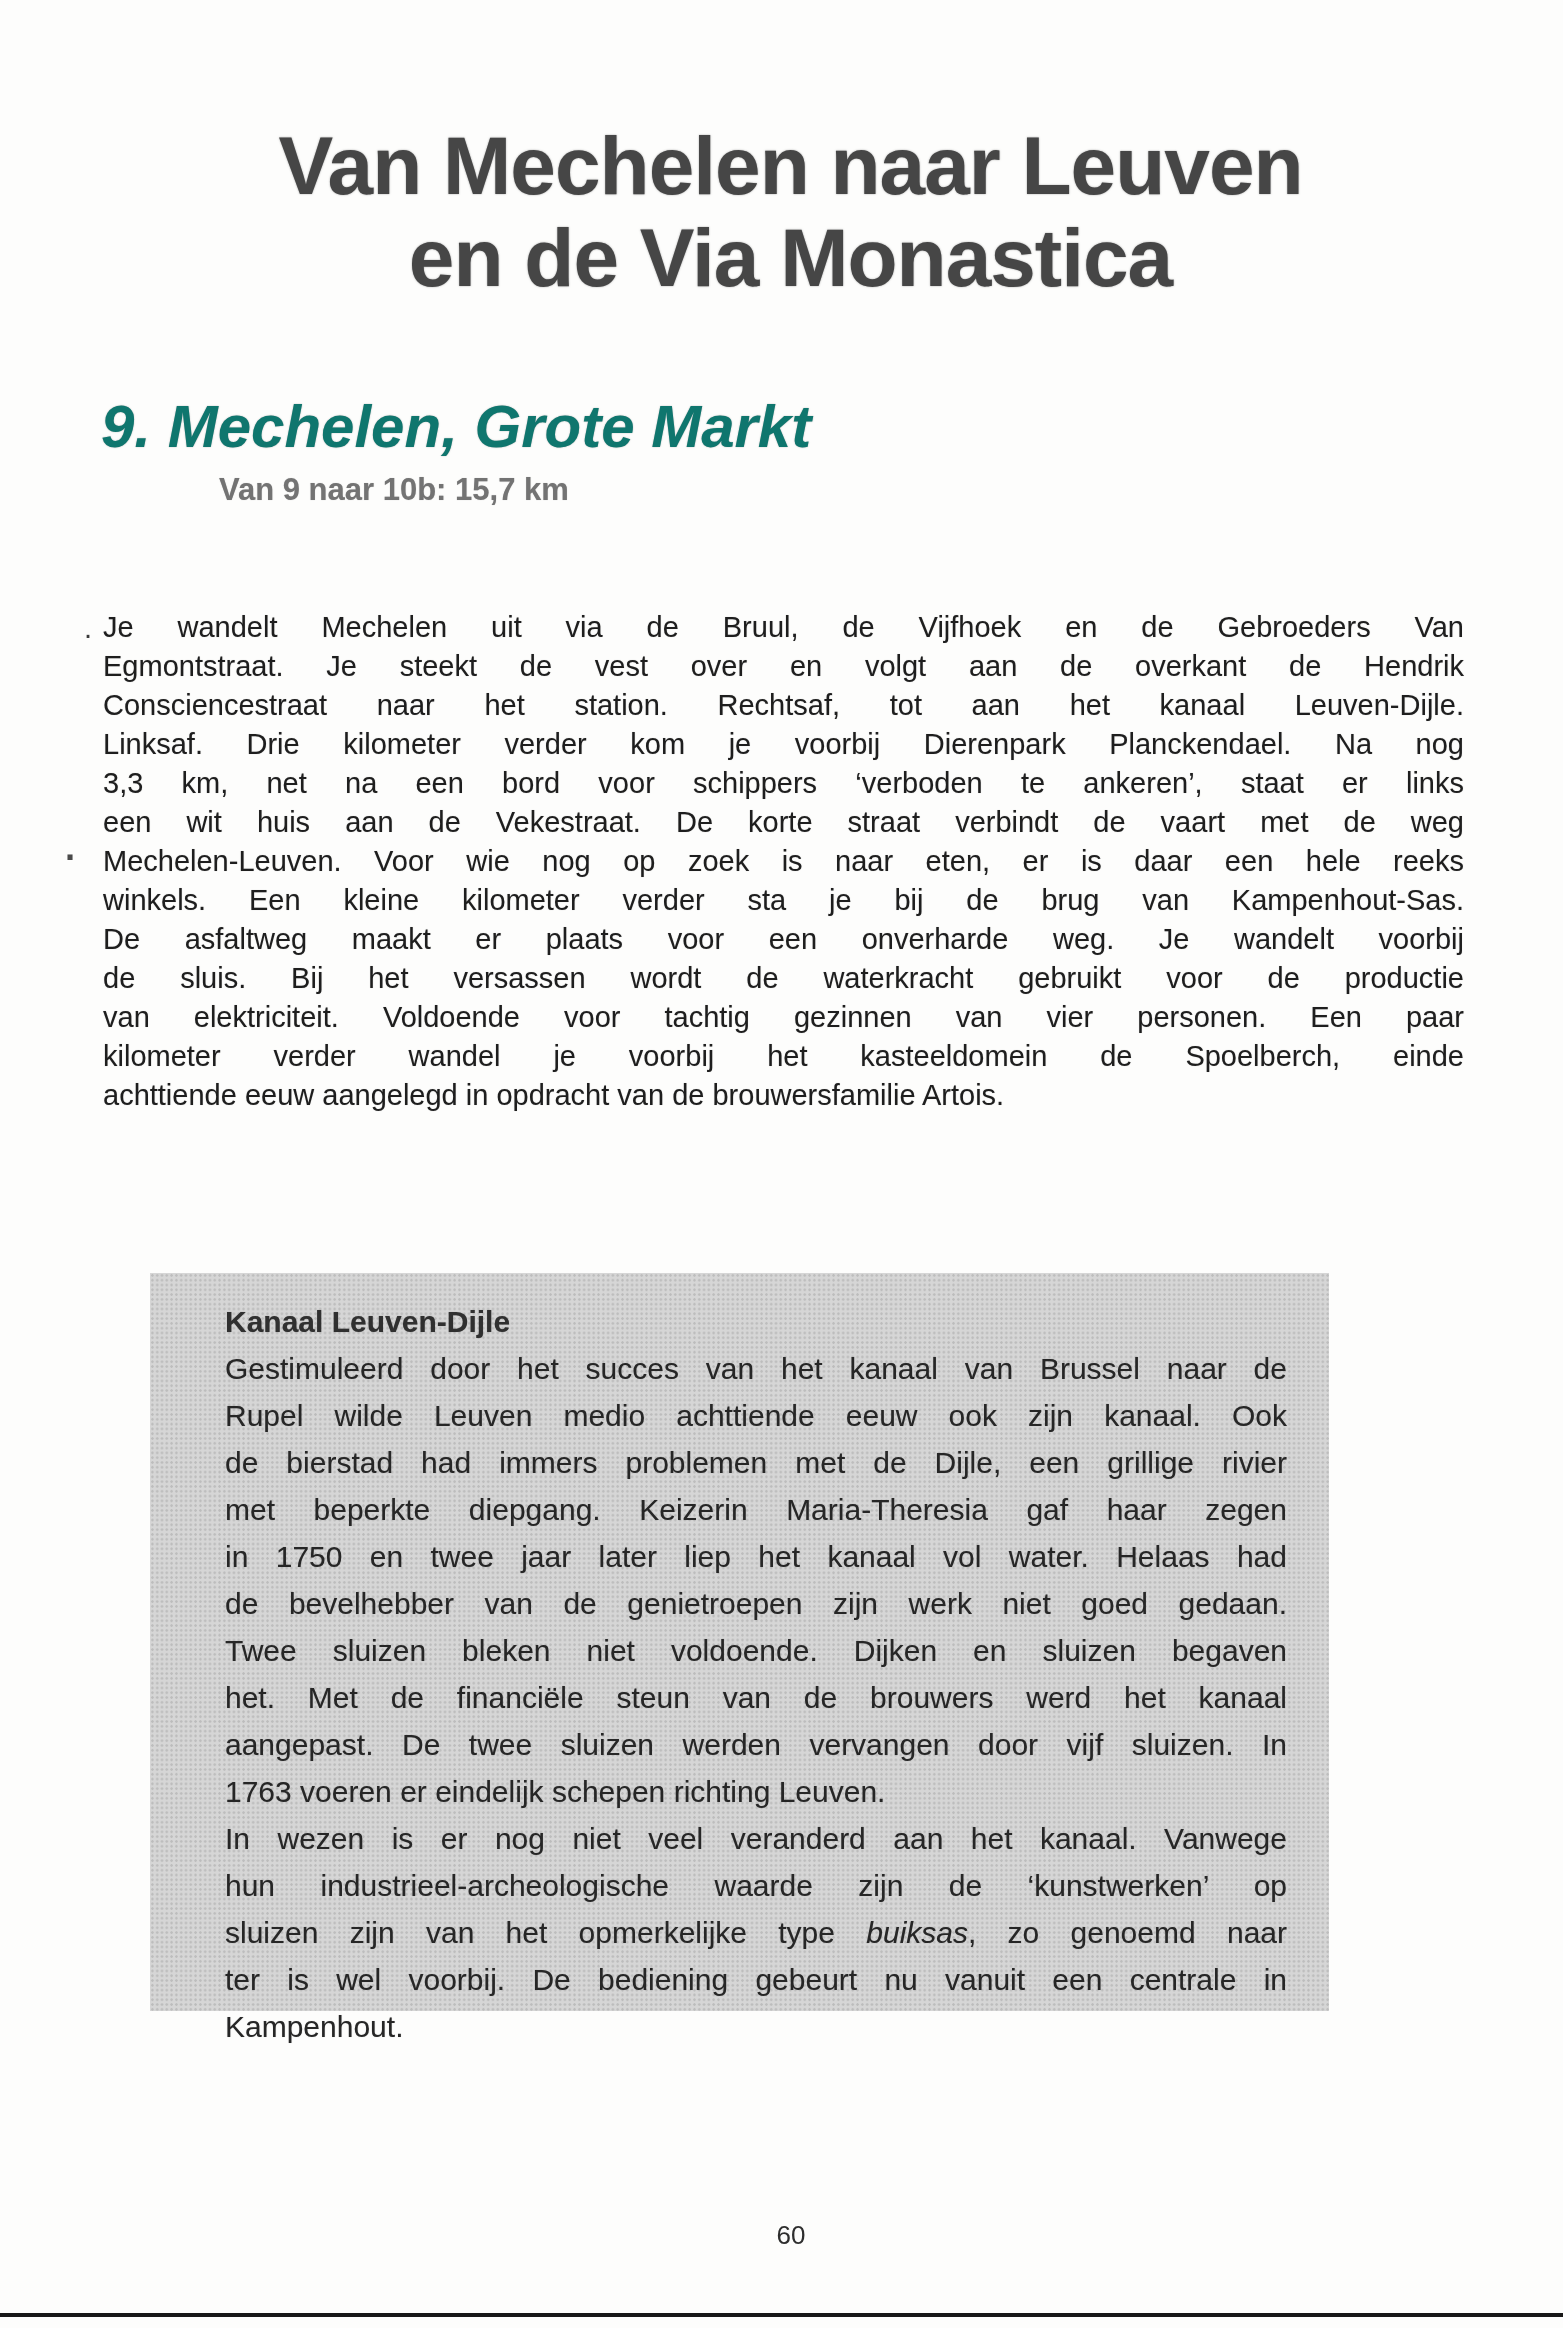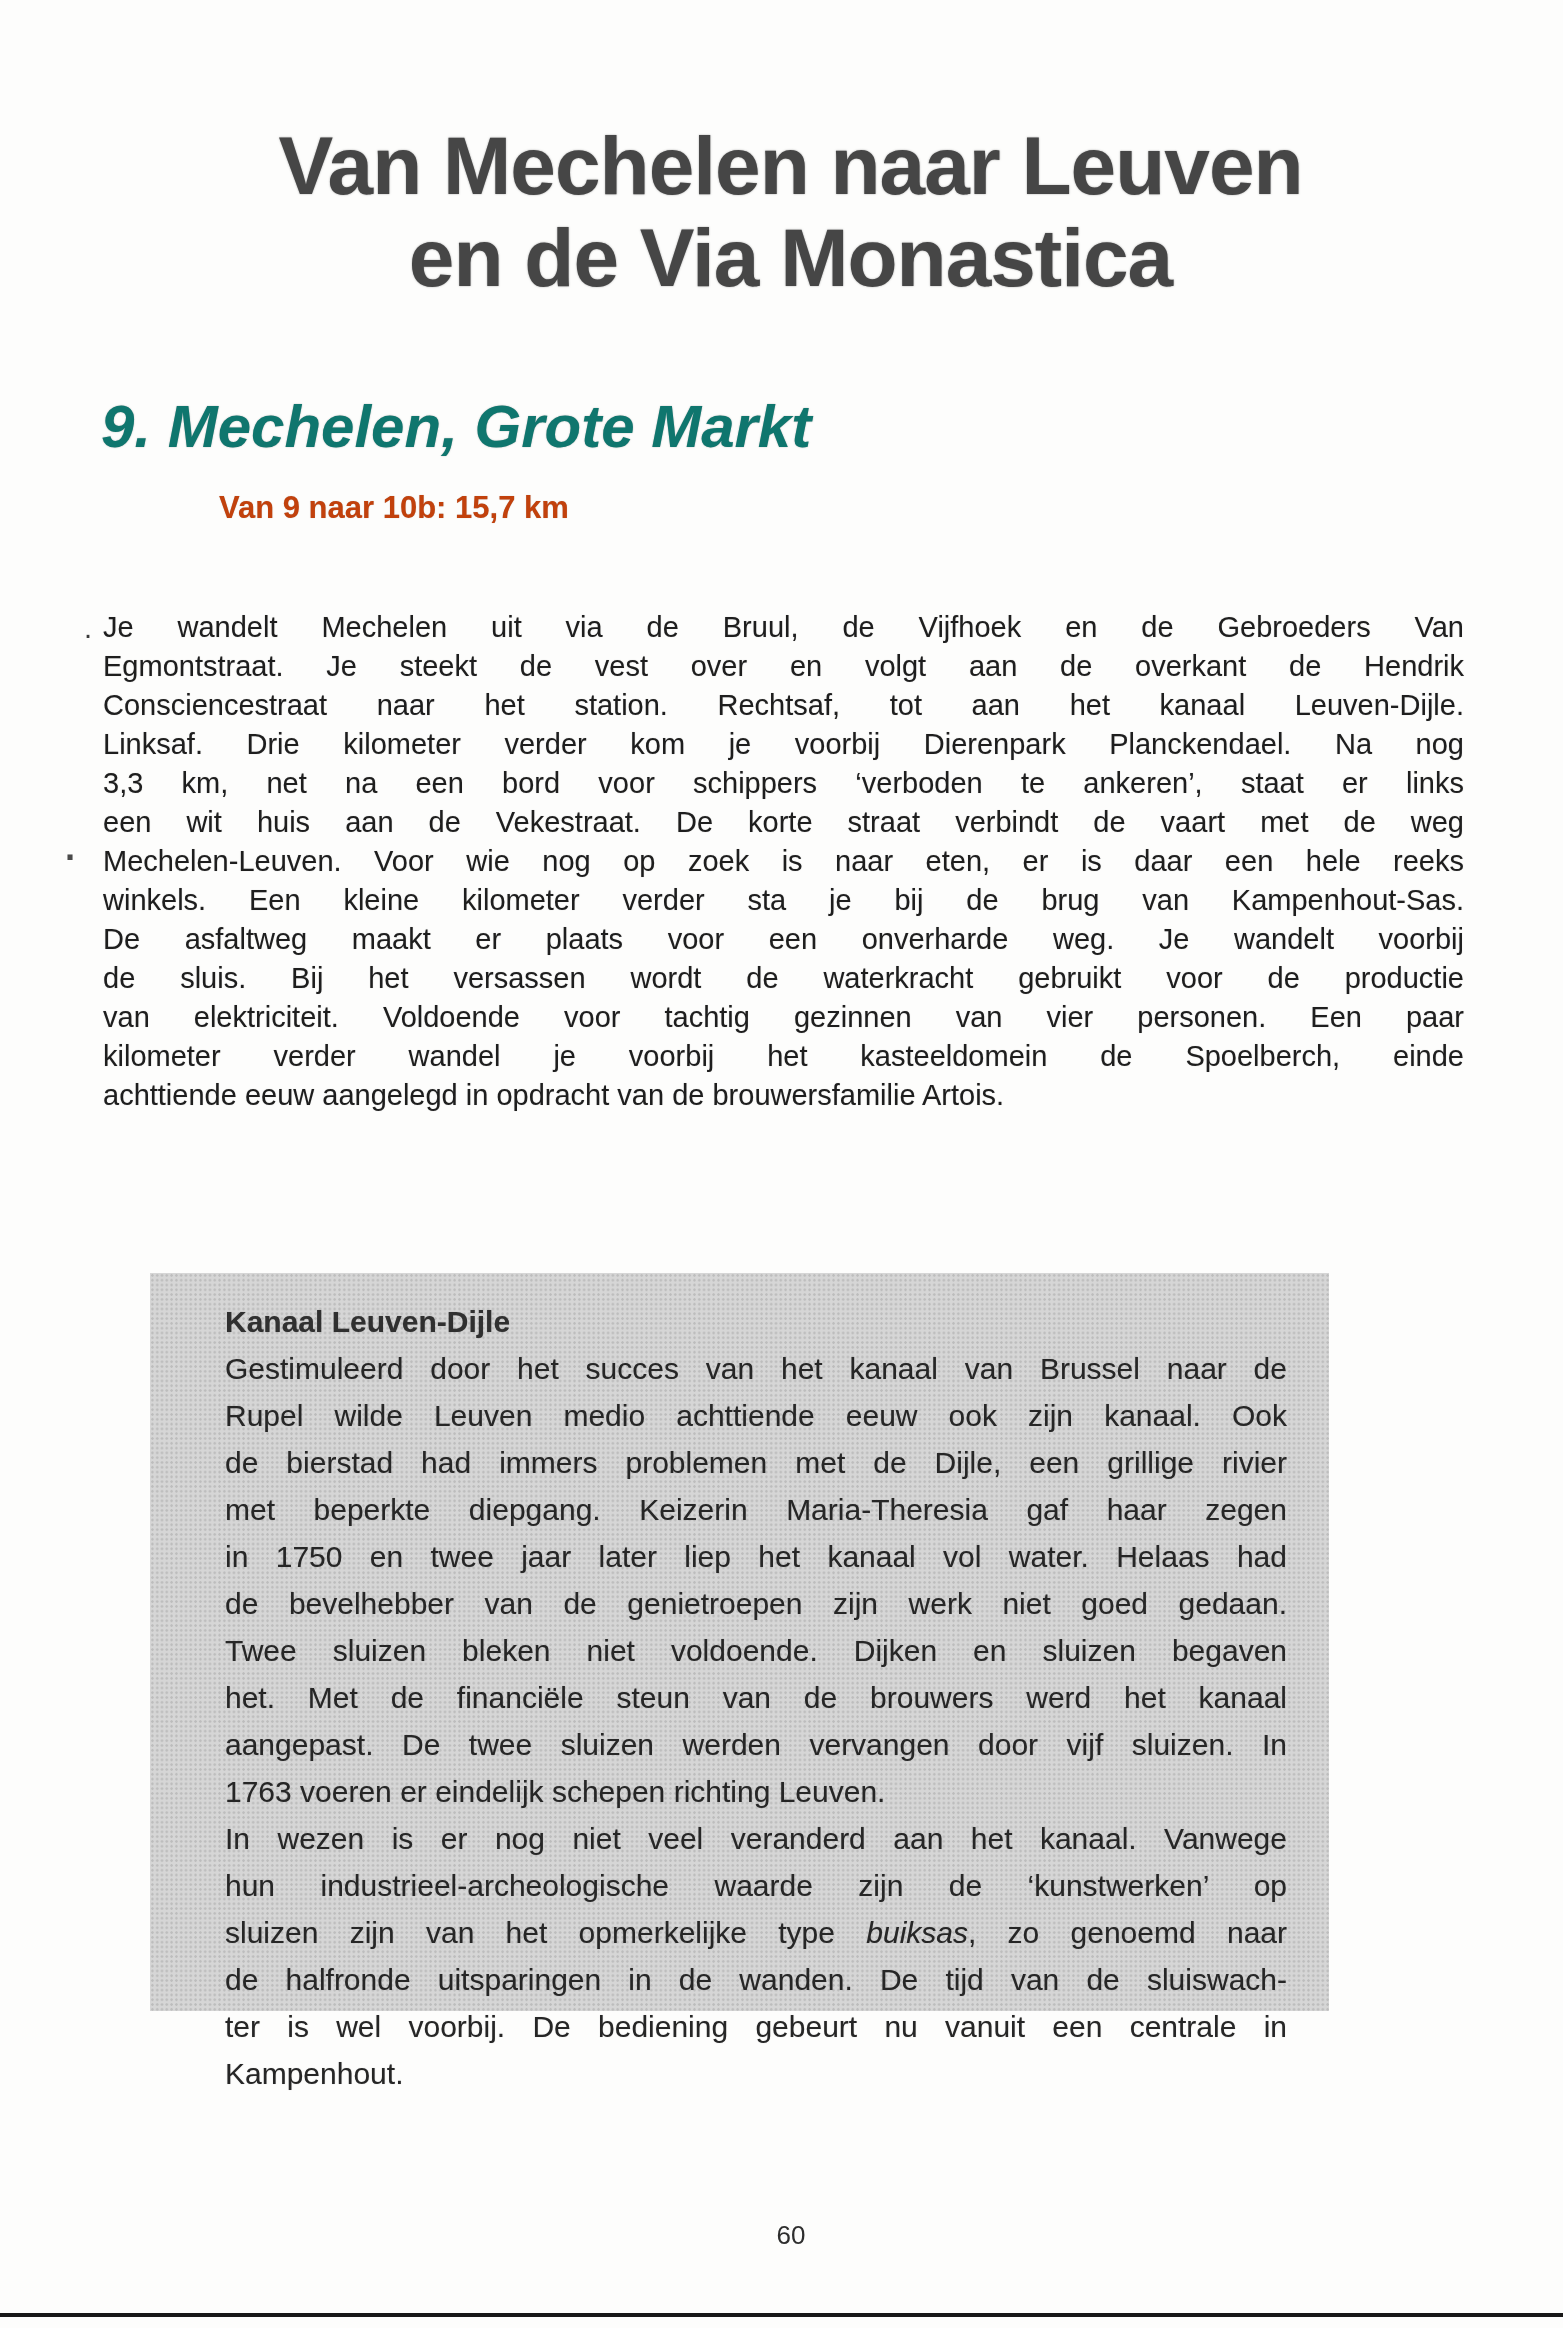--- a/index.html
+++ b/index.html
@@ -22,22 +22,22 @@
   }
   
   .section-heading{
     position:absolute;left:101px;top:392px;
     font-weight:bold;font-size:60px;color:#0f766e;
     text-shadow:0 0 1.4px rgba(70,70,70,.45);
     font-style:italic;
   }
   
   .distance{
-    position:absolute;left:219px;top:490px;
-    font-weight:bold;font-size:31px;color:#c2410c;
+    position:absolute;left:219px;top:472px;
+    font-weight:bold;font-size:31px;color:#737373;
     text-shadow:0 0 1px rgba(50,50,50,.3);
   }
   
   .intro{
     position:absolute;left:103px;top:608px;width:1361px;
     font-size:29px;line-height:39px;color:#1e1e1e;
     text-shadow:0 0 1px rgba(40,40,40,.25);
   }
   .line{text-align:justify;text-align-last:justify;}
   .line.short{text-align-last:left;}
@@ -120,21 +120,20 @@
       <div class="line">Twee sluizen bleken niet voldoende. Dijken en sluizen begaven</div>
       <div class="line">het. Met de financiële steun van de brouwers werd het kanaal</div>
       <div class="line">aangepast. De twee sluizen werden vervangen door vijf sluizen. In</div>
       <div class="line short">1763 voeren er eindelijk schepen richting Leuven.</div>
     </div>
 
     <div>
       <div class="line">In wezen is er nog niet veel veranderd aan het kanaal. Vanwege</div>
       <div class="line">hun industrieel-archeologische waarde zijn de ‘kunstwerken’ op</div>
       <div class="line"><span>sluizen zijn van het opmerkelijke type </span><em>buiksas</em><span>, zo genoemd naar</span></div>
-      <div class="line">de halfronde uitsparingen in de wanden. De tijd van de sluiswach-</div>
       <div class="line">ter is wel voorbij. De bediening gebeurt nu vanuit een centrale in</div>
       <div class="line short">Kampenhout.</div>
     </div>
   </div>
 
   <div class="page-number">60</div>
 
   <div class="bottom-rule"></div>
 
 </div>

